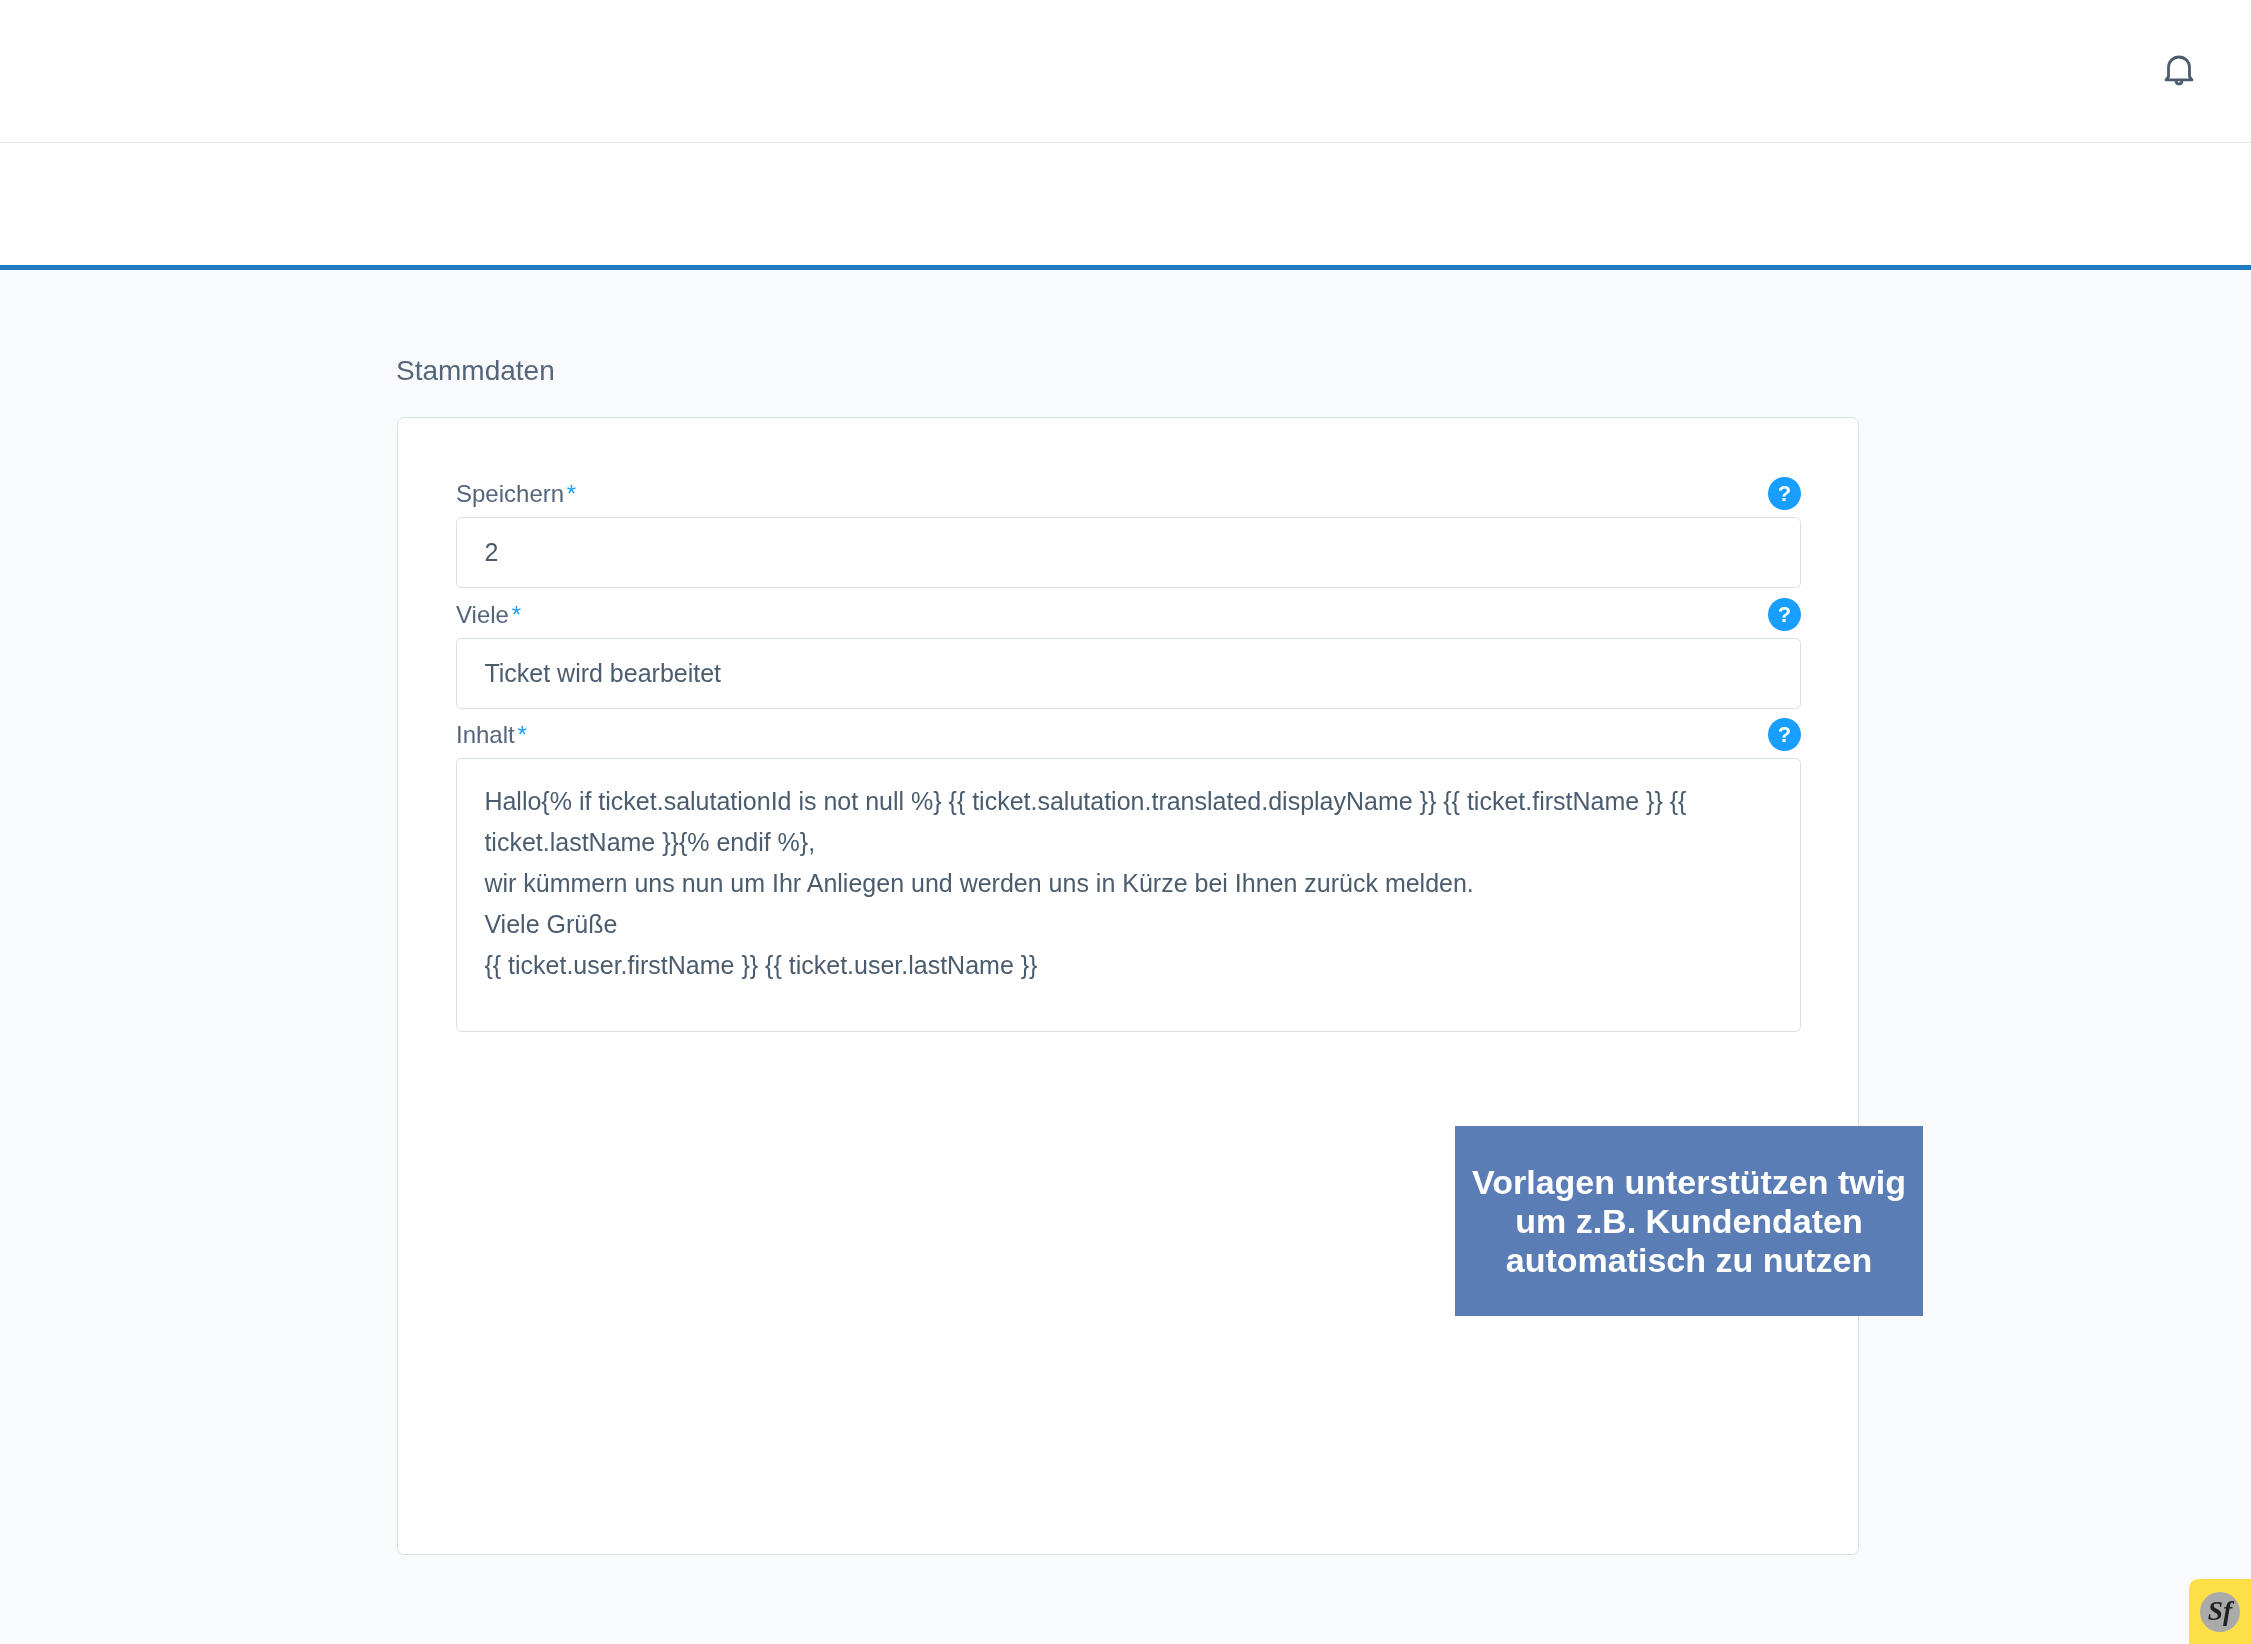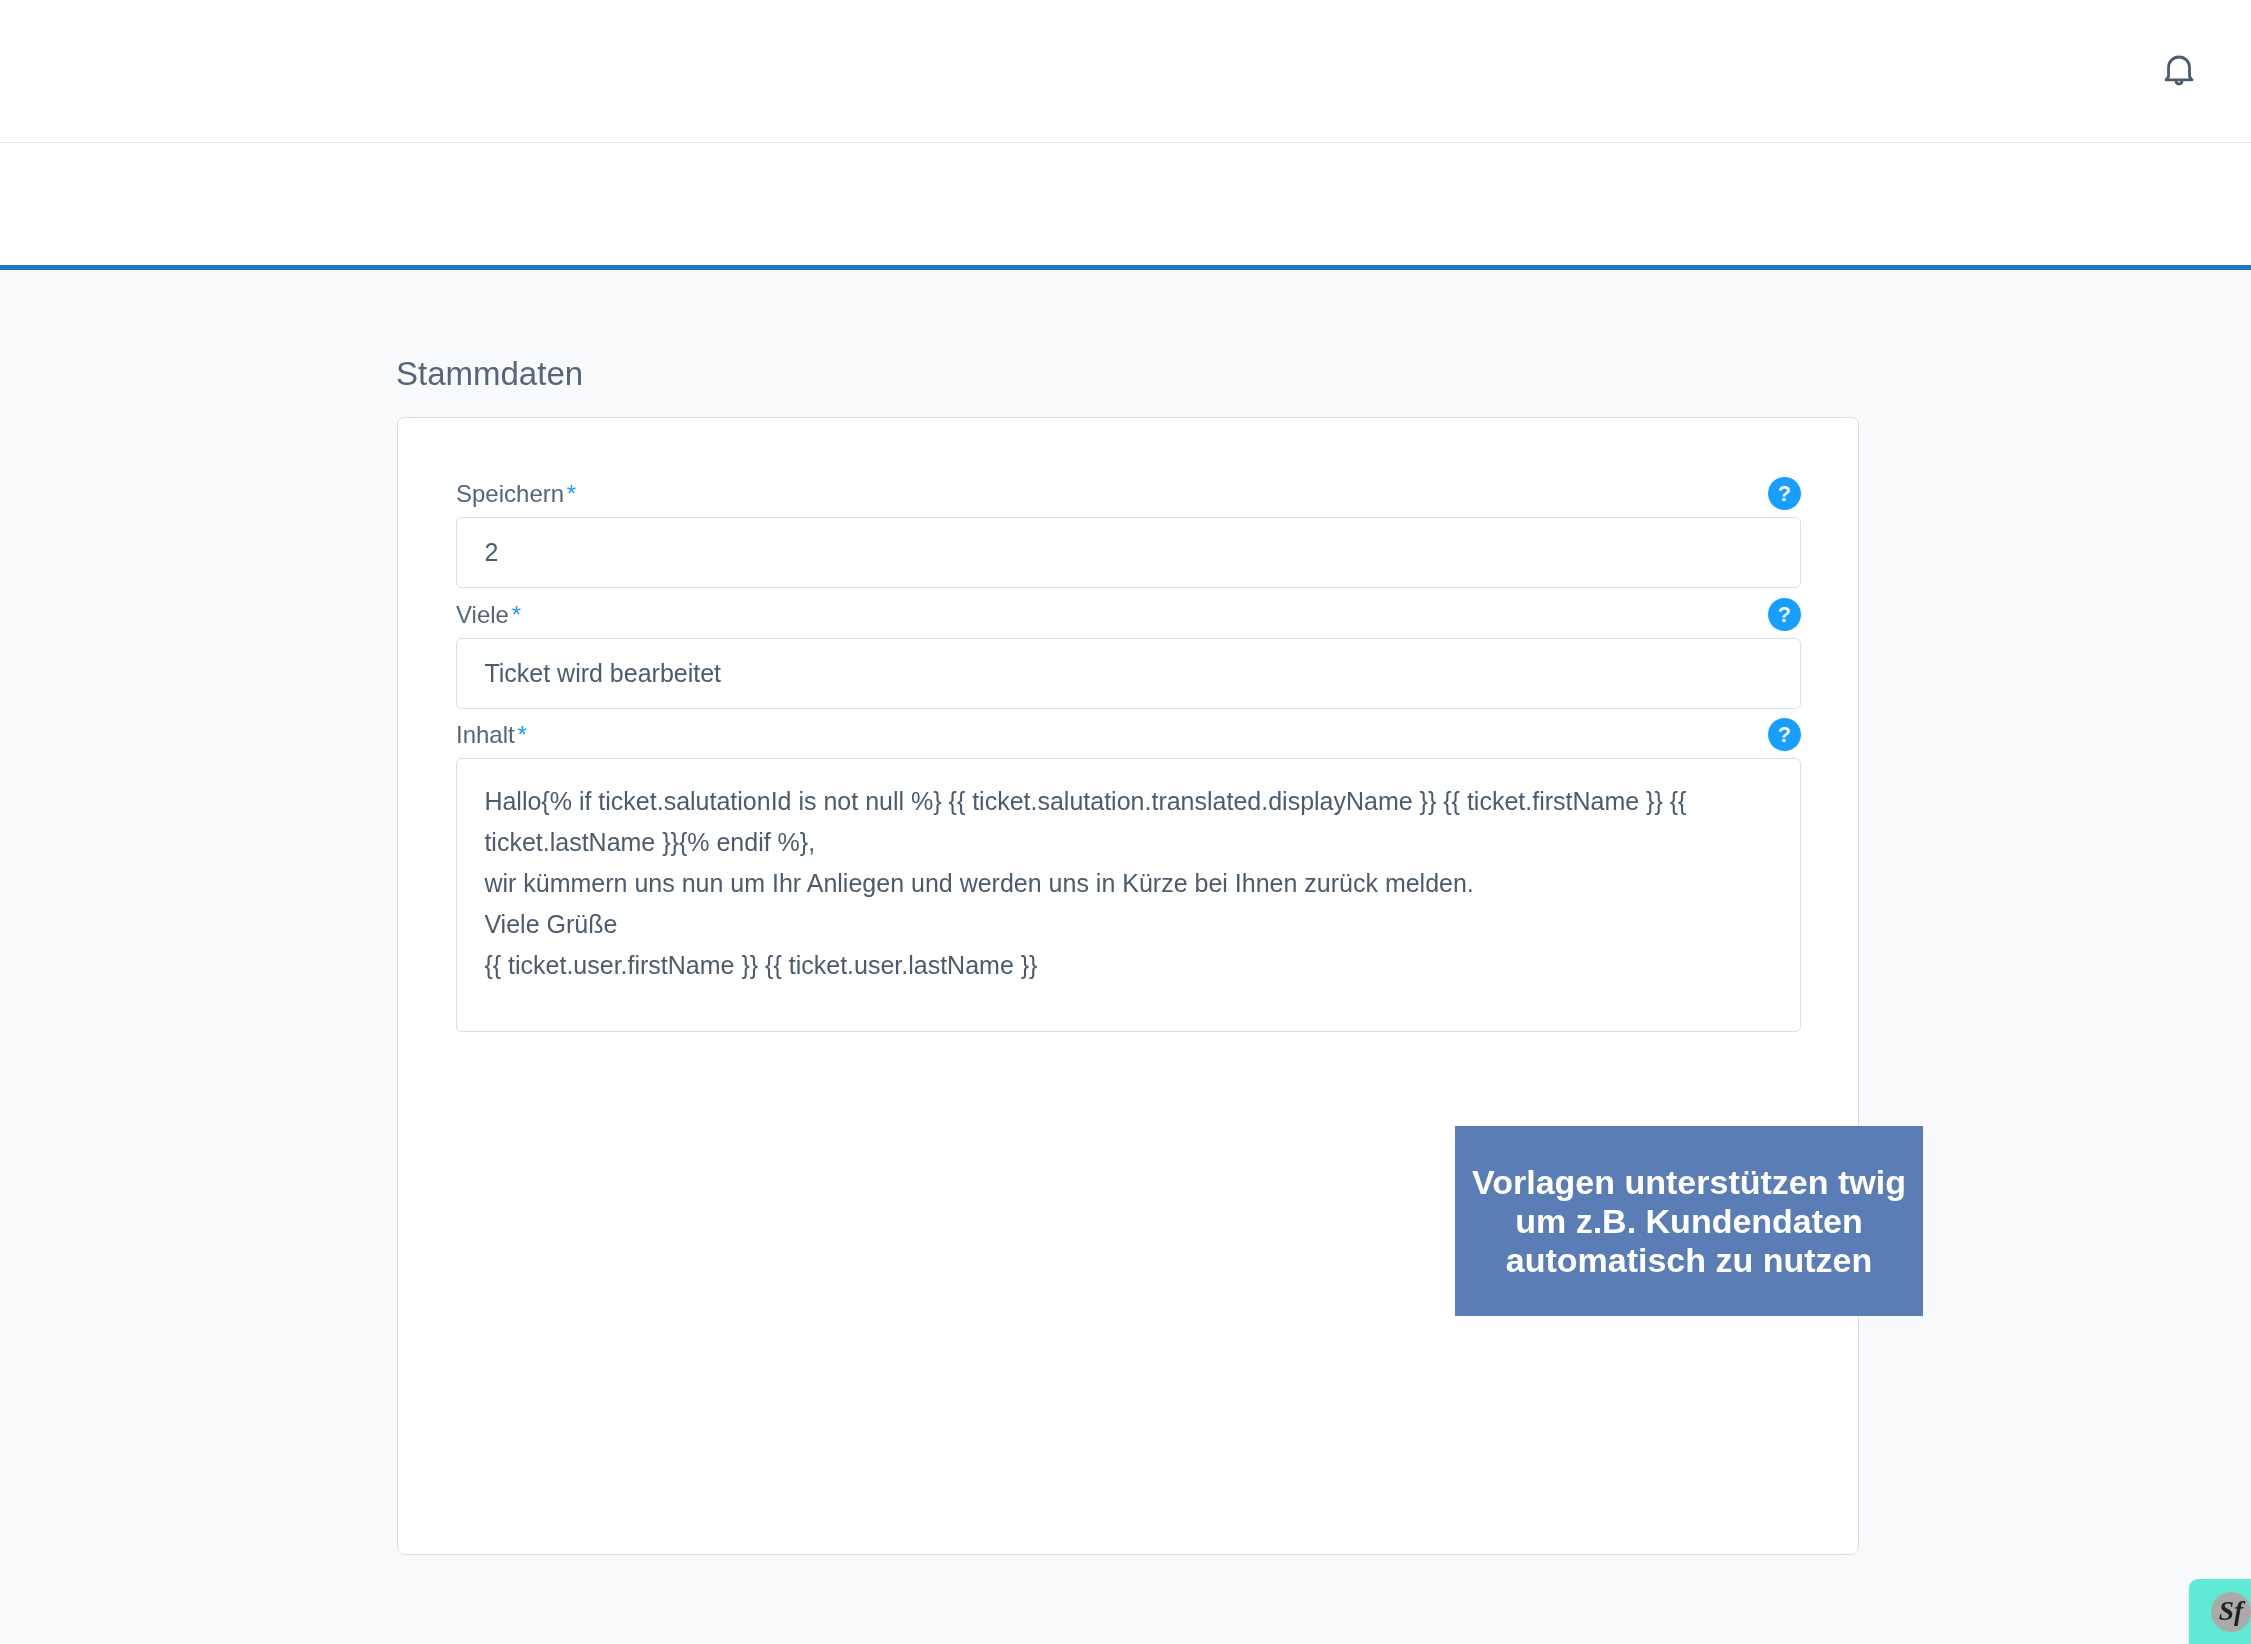--- a/index.html
+++ b/index.html
@@ -191,21 +191,21 @@
     left: 0;
     top: 270px;
     width: 2251px;
     height: 1375px;
     background: #f9fafb;
   }
   .section-title {
     position: absolute;
     left: 396px;
     top: 85px;
-    font-size: 33px;
+    font-size: 28px;
     color: #55657a;
     white-space: nowrap;
   }
   .card {
     position: absolute;
     left: 397px;
     top: 147px;
     width: 1462px;
     height: 224px;
     background: #ffffff;
@@ -317,25 +317,25 @@
     color: #ffffff;
   }
 
   
   .sf-tab {
     position: absolute;
     right: 0;
     bottom: 0;
     width: 62px;
     height: 66px;
-    background: #5eead4;
+    background: #fde047;
     border-top-left-radius: 9.1px;
     display: flex;
     align-items: center;
-    justify-content: flex-end;
+    justify-content: center;
     cursor: pointer;
   }
   .sf-logo {
     width: 40px;
     height: 40px;
     border-radius: 50%;
     background: #aaaaaa;
     display: flex;
     align-items: center;
     justify-content: center;

